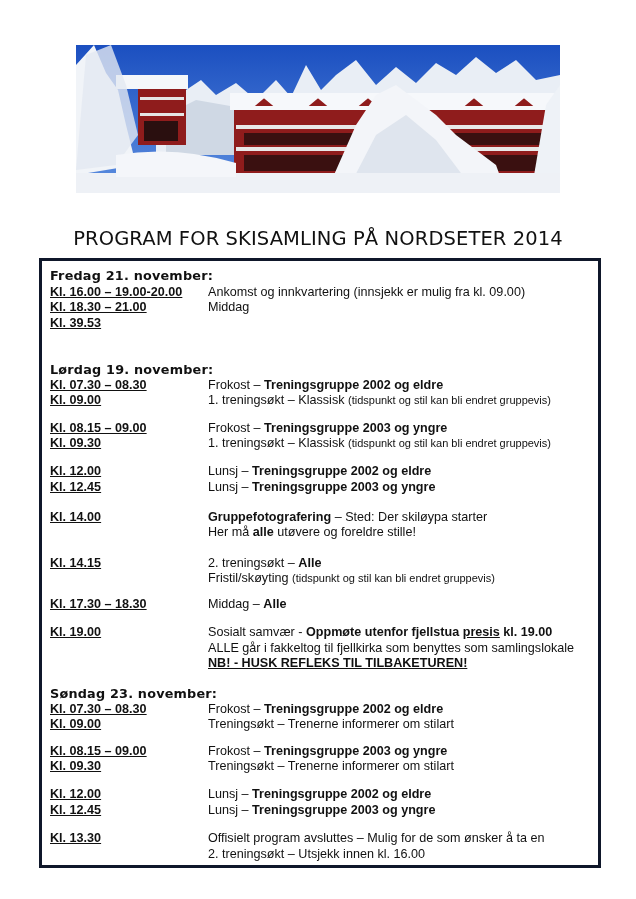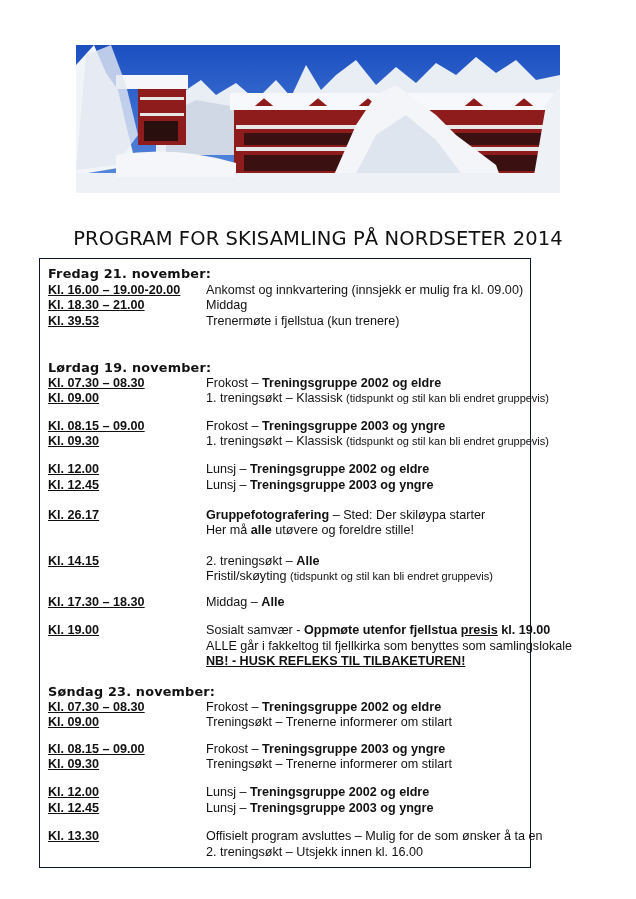--- a/index.html
+++ b/index.html
@@ -2,22 +2,22 @@
 <html><head>
 <meta charset="utf-8">
 <style>
   html, body { margin: 0; padding: 0; background: #ffffff; }
   body { width: 636px; height: 899px; position: relative; overflow: hidden;
          font-family: "Liberation Sans", sans-serif; color: #111; }
   .photo { position: absolute; left: 76px; top: 45px; width: 484px; height: 148px; overflow: hidden; }
   .photo svg { display: block; }
   .title { position: absolute; left: 0; width: 636px; top: 227px; text-align: center;
            font-family: "DejaVu Sans", sans-serif; font-size: 19.5px; letter-spacing: 0.1px; color: #111; }
-  .box { position: absolute; left: 39px; top: 258px; width: 492px; height: 610px;
-         border: 1px solid #0f172a; box-sizing: border-box; }
+  .box { position: absolute; left: 39px; top: 258px; width: 562px; height: 610px;
+         border: 3px solid #0f172a; box-sizing: border-box; }
   .line { position: absolute; left: 8px; font-size: 12.6px; line-height: 15px; white-space: nowrap; }
   .day { font-family: "DejaVu Sans", sans-serif; font-weight: bold; font-size: 12.8px; letter-spacing: 0.2px; }
   .t { font-weight: bold; text-decoration: underline; }
   .d { position: absolute; left: 166px; font-size: 12.6px; line-height: 15px; white-space: nowrap; }
   .small { font-size: 11px; }
   b { font-weight: bold; }
   u { text-decoration: underline; }
 </style>
 </head>
 <body>
@@ -69,21 +69,20 @@
 <div class="title">PROGRAM FOR SKISAMLING PÅ NORDSETER 2014</div>
 
 <div class="box">
 
   <div class="line day" style="top:7px">Fredag 21. november:</div>
   <div class="line t" style="top:24px">Kl. 16.00 – 19.00-20.00</div>
   <div class="d" style="top:24px">Ankomst og innkvartering (innsjekk er mulig fra kl. 09.00)</div>
   <div class="line t" style="top:39px">Kl. 18.30 – 21.00</div>
   <div class="d" style="top:39px">Middag</div>
   <div class="line t" style="top:55px">Kl. 39.53</div>
-  <div class="d" style="top:55px">Trenermøte i fjellstua (kun trenere)</div>
 
   <div class="line day" style="top:101px">Lørdag 19. november:</div>
 
   <div class="line t" style="top:117px">Kl. 07.30 – 08.30</div>
   <div class="d" style="top:117px"><span>Frokost – </span><b>Treningsgruppe 2002 og eldre</b></div>
 
   <div class="line t" style="top:132px">Kl. 09.00</div>
   <div class="d" style="top:132px"><span>1. treningsøkt – Klassisk </span><span class="small">(tidspunkt og stil kan bli endret gruppevis)</span></div>
 
   <div class="line t" style="top:160px">Kl. 08.15 – 09.00</div>
@@ -91,21 +90,21 @@
 
   <div class="line t" style="top:175px">Kl. 09.30</div>
   <div class="d" style="top:175px"><span>1. treningsøkt – Klassisk </span><span class="small">(tidspunkt og stil kan bli endret gruppevis)</span></div>
 
   <div class="line t" style="top:203px">Kl. 12.00</div>
   <div class="d" style="top:203px"><span>Lunsj – </span><b>Treningsgruppe 2002 og eldre</b></div>
 
   <div class="line t" style="top:219px">Kl. 12.45</div>
   <div class="d" style="top:219px"><span>Lunsj – </span><b>Treningsgruppe 2003 og yngre</b></div>
 
-  <div class="line t" style="top:249px">Kl. 26.17</div>
+  <div class="line t" style="top:249px">Kl. 14.00</div>
   <div class="d" style="top:249px"><b>Gruppefotografering</b><span> – Sted: Der skiløypa starter</span></div>
   <div class="d" style="top:264px"><span>Her må </span><b>alle</b><span> utøvere og foreldre stille!</span></div>
 
   <div class="line t" style="top:295px">Kl. 14.15</div>
   <div class="d" style="top:295px"><span>2. treningsøkt – </span><b>Alle</b></div>
   <div class="d" style="top:310px"><span>Fristil/skøyting </span><span class="small">(tidspunkt og stil kan bli endret gruppevis)</span></div>
 
   <div class="line t" style="top:336px">Kl. 17.30 – 18.30</div>
   <div class="d" style="top:336px"><span>Middag – </span><b>Alle</b></div>
 

